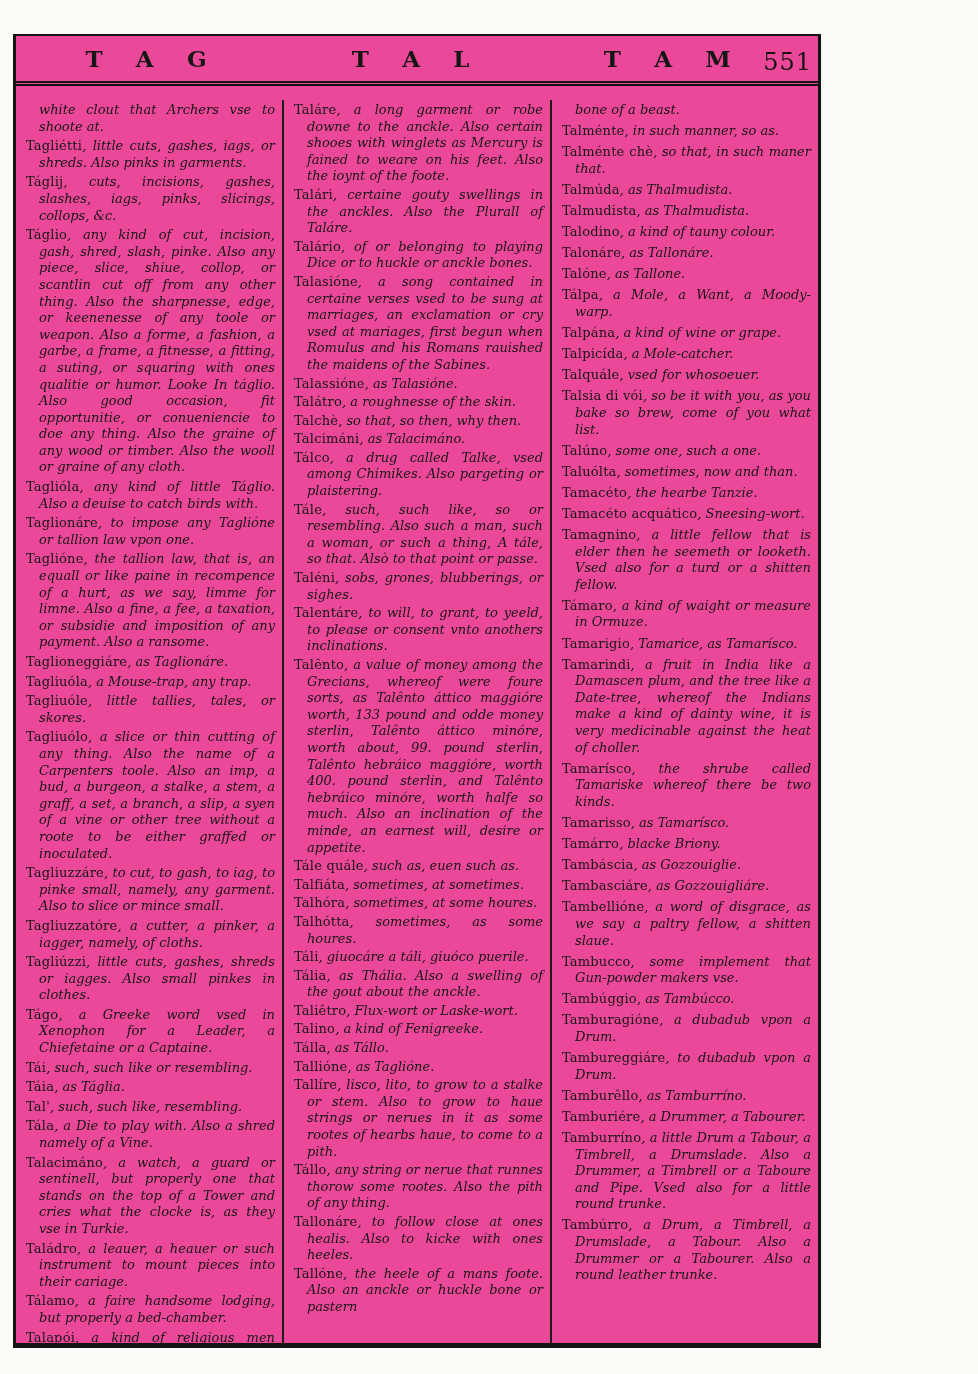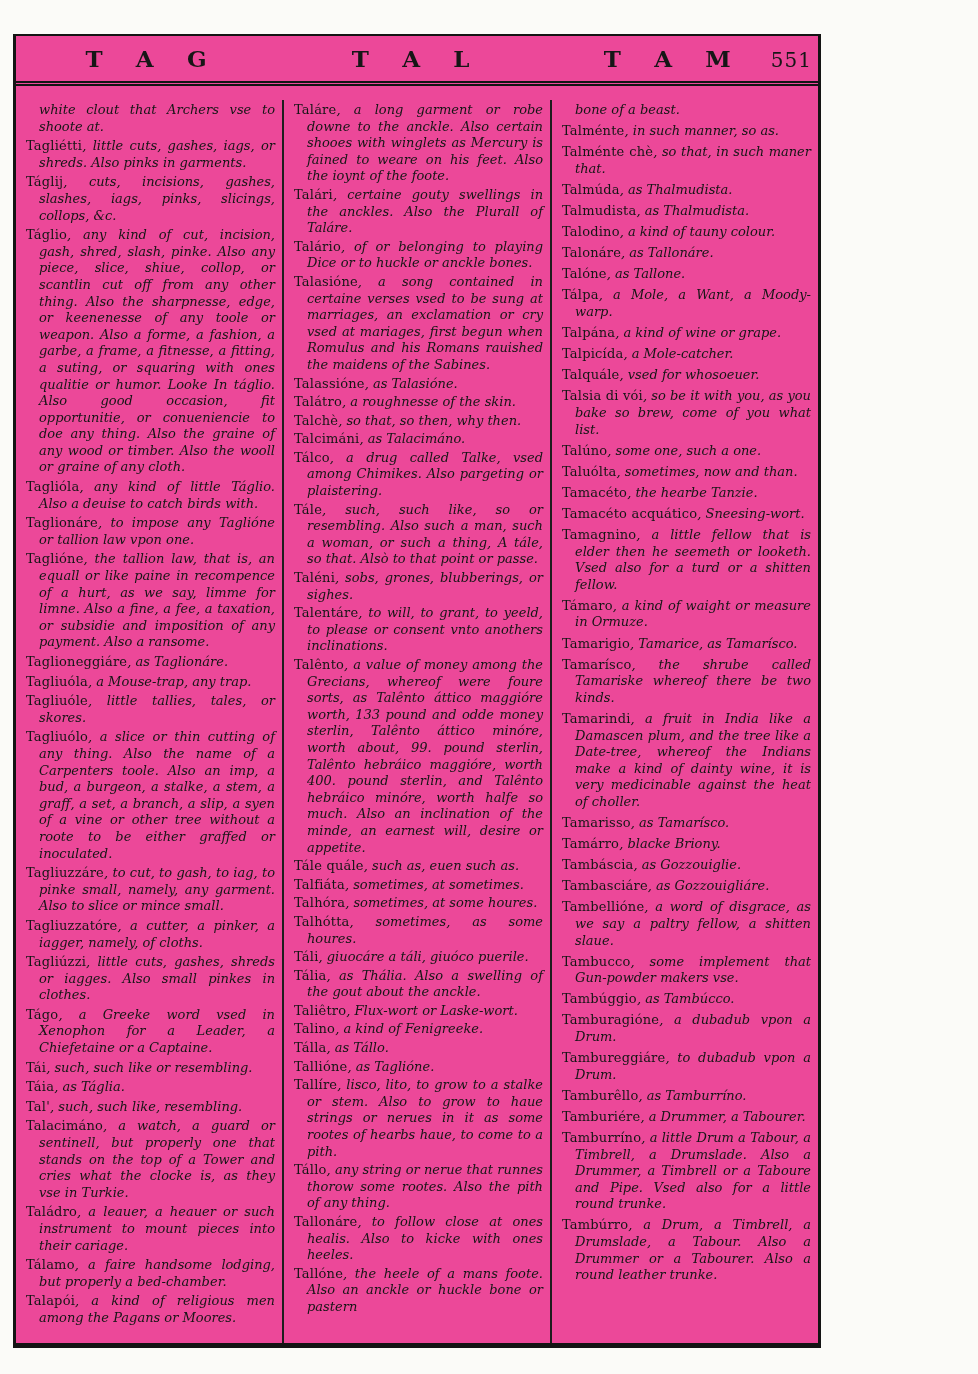--- a/index.html
+++ b/index.html
@@ -45,21 +45,21 @@
     letter-spacing: 0.55em;
     white-space: nowrap;
   }
   .rh1 { left: 17%; }
   .rh2 { left: 50%; text-align: right; }
   .rh3 { left: 82%; }
   .pagenum {
     position: absolute;
     right: 6px;
     top: 12px;
-    font-size: 20px;
+    font-size: 24px;
     font-weight: normal;
     letter-spacing: 1px;
   }
   .columns {
     flex: 1 1 auto;
     display: flex;
     padding-top: 14px;
     overflow: hidden;
   }
   .col {
@@ -116,20 +116,21 @@
           <p class="entry"><span class="head">Tagliuóla</span><span class="def">, a Mouse-trap, any trap.</span></p>
           <p class="entry"><span class="head">Tagliuóle</span><span class="def">, little tallies, tales, or skores.</span></p>
           <p class="entry"><span class="head">Tagliuólo</span><span class="def">, a slice or thin cutting of any thing. Also the name of a Carpenters toole. Also an imp, a bud, a burgeon, a stalke, a stem, a graff, a set, a branch, a slip, a syen of a vine or other tree without a roote to be either graffed or inoculated.</span></p>
           <p class="entry"><span class="head">Tagliuzzáre</span><span class="def">, to cut, to gash, to iag, to pinke small, namely, any garment. Also to slice or mince small.</span></p>
           <p class="entry"><span class="head">Tagliuzzatóre</span><span class="def">, a cutter, a pinker, a iagger, namely, of cloths.</span></p>
           <p class="entry"><span class="head">Tagliúzzi</span><span class="def">, little cuts, gashes, shreds or iagges. Also small pinkes in clothes.</span></p>
           <p class="entry"><span class="head">Tágo</span><span class="def">, a Greeke word vsed in Xenophon for a Leader, a Chiefetaine or a Captaine.</span></p>
           <p class="entry"><span class="head">Tái</span><span class="def">, such, such like or resembling.</span></p>
           <p class="entry"><span class="head">Táia</span><span class="def">, as Táglia.</span></p>
           <p class="entry"><span class="head">Tal'</span><span class="def">, such, such like, resembling.</span></p>
+          <p class="entry"><span class="head">Tála</span><span class="def">, a Die to play with. Also a shred namely of a Vine.</span></p>
           <p class="entry"><span class="head">Talacimáno</span><span class="def">, a watch, a guard or sentinell, but properly one that stands on the top of a Tower and cries what the clocke is, as they vse in Turkie.</span></p>
           <p class="entry"><span class="head">Taládro</span><span class="def">, a leauer, a heauer or such instrument to mount pieces into their cariage.</span></p>
           <p class="entry"><span class="head">Tálamo</span><span class="def">, a faire handsome lodging, but properly a bed-chamber.</span></p>
           <p class="entry"><span class="head">Talapói</span><span class="def">, a kind of religious men among the Pagans or Moores.</span></p>
         </div>
     </div>
     <div class="col col2">
       <div class="entries">
           <p class="entry"><span class="head">Taláre</span><span class="def">, a long garment or robe downe to the anckle. Also certain shooes with winglets as Mercury is fained to weare on his feet. Also the ioynt of the foote.</span></p>
           <p class="entry"><span class="head">Talári</span><span class="def">, certaine gouty swellings in the anckles. Also the Plurall of Taláre.</span></p>
@@ -175,22 +176,22 @@
           <p class="entry"><span class="head">Talpicída</span><span class="def">, a Mole-catcher.</span></p>
           <p class="entry"><span class="head">Talquále</span><span class="def">, vsed for whosoeuer.</span></p>
           <p class="entry"><span class="head">Talsia di vói</span><span class="def">, so be it with you, as you bake so brew, come of you what list.</span></p>
           <p class="entry"><span class="head">Talúno</span><span class="def">, some one, such a one.</span></p>
           <p class="entry"><span class="head">Taluólta</span><span class="def">, sometimes, now and than.</span></p>
           <p class="entry"><span class="head">Tamacéto</span><span class="def">, the hearbe Tanzie.</span></p>
           <p class="entry"><span class="head">Tamacéto acquático</span><span class="def">, Sneesing-wort.</span></p>
           <p class="entry"><span class="head">Tamagnino</span><span class="def">, a little fellow that is elder then he seemeth or looketh. Vsed also for a turd or a shitten fellow.</span></p>
           <p class="entry"><span class="head">Támaro</span><span class="def">, a kind of waight or measure in Ormuze.</span></p>
           <p class="entry"><span class="head">Tamarigio</span><span class="def">, Tamarice, as Tamarísco.</span></p>
+          <p class="entry"><span class="head">Tamarindi</span><span class="def">, a fruit in India like a Damascen plum, and the tree like a Date-tree, whereof the Indians make a kind of dainty wine, it is very medicinable against the heat of choller.</span></p>
           <p class="entry"><span class="head">Tamarísco</span><span class="def">, the shrube called Tamariske whereof there be two kinds.</span></p>
-          <p class="entry"><span class="head">Tamarindi</span><span class="def">, a fruit in India like a Damascen plum, and the tree like a Date-tree, whereof the Indians make a kind of dainty wine, it is very medicinable against the heat of choller.</span></p>
           <p class="entry"><span class="head">Tamarisso</span><span class="def">, as Tamarísco.</span></p>
           <p class="entry"><span class="head">Tamárro</span><span class="def">, blacke Briony.</span></p>
           <p class="entry"><span class="head">Tambáscia</span><span class="def">, as Gozzouiglie.</span></p>
           <p class="entry"><span class="head">Tambasciáre</span><span class="def">, as Gozzouigliáre.</span></p>
           <p class="entry"><span class="head">Tambellióne</span><span class="def">, a word of disgrace, as we say a paltry fellow, a shitten slaue.</span></p>
           <p class="entry"><span class="head">Tambucco</span><span class="def">, some implement that Gun-powder makers vse.</span></p>
           <p class="entry"><span class="head">Tambúggio</span><span class="def">, as Tambúcco.</span></p>
           <p class="entry"><span class="head">Tamburagióne</span><span class="def">, a dubadub vpon a Drum.</span></p>
           <p class="entry"><span class="head">Tambureggiáre</span><span class="def">, to dubadub vpon a Drum.</span></p>
           <p class="entry"><span class="head">Tamburêllo</span><span class="def">, as Tamburríno.</span></p>

